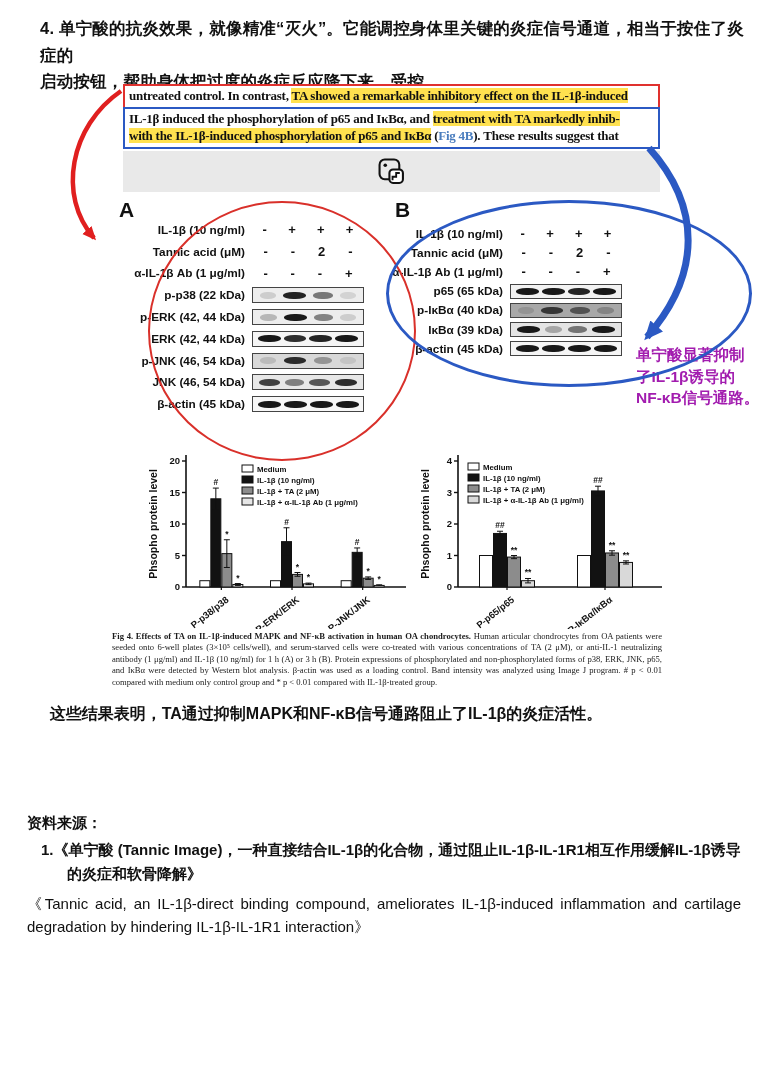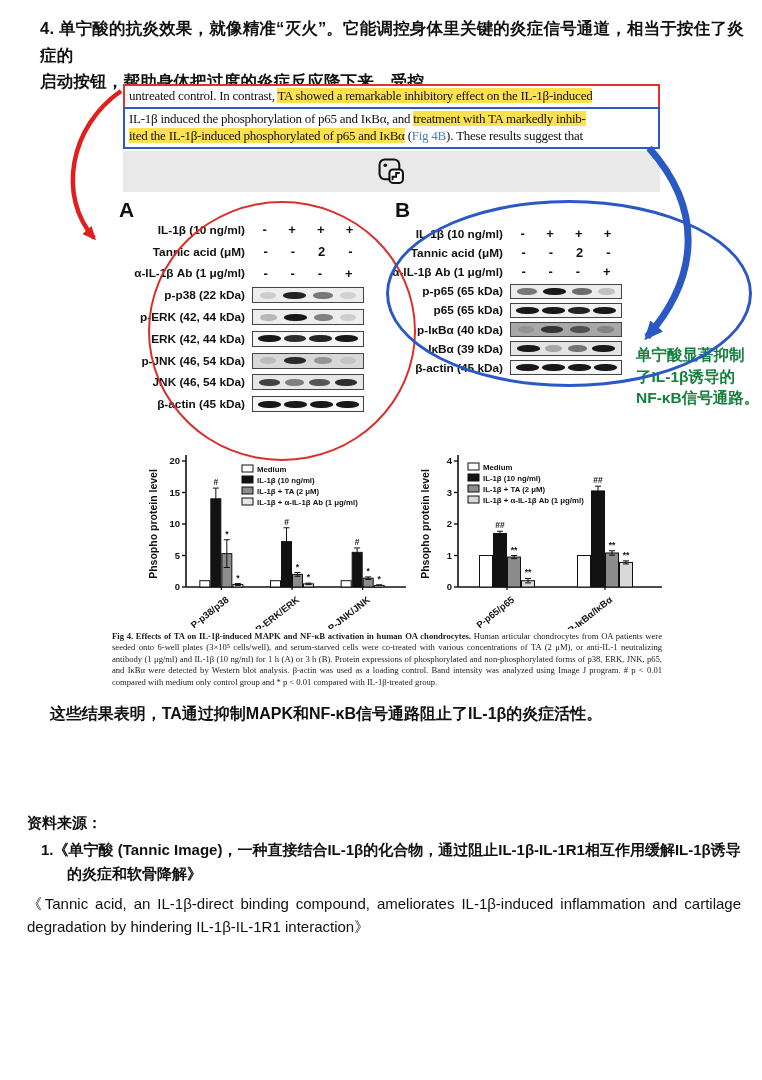--- a/index.html
+++ b/index.html
@@ -8,28 +8,28 @@
           font-family:"Liberation Sans", sans-serif; color:#111; }
 
   .intro { position:absolute; left:40px; top:15px; width:716px; font-size:16.5px; line-height:1.62;
            font-weight:600; white-space:pre-line; letter-spacing:0.2px; }
 
   .quote { position:absolute; left:123px; top:84px; width:537px; }
   .qbox  { border:2px solid; padding:1px 4px 2px; background:#fff; }
   .qbox.redb  { border-color:#e0312e; }
   .qbox.blueb { border-color:#2b59c3; margin-top:-2px; }
   .qline { font-family:"Liberation Serif","DejaVu Serif",serif; font-size:13px; line-height:17.6px;
-           letter-spacing:-0.25px; white-space:nowrap; overflow:hidden; }
+           letter-spacing:-0.25px; white-space:nowrap; overflow:hidden;font-weight:bold; }
   .qline .hl   { background:#ffe14f; }
   .qline .link { color:#4a7dbe; }
   .graybar { margin-top:2px; height:41px; background:#e9e9e9; display:flex; align-items:center; justify-content:center; }
 
   .anno { position:absolute; font-size:15.5px; line-height:1.4; font-weight:600; white-space:pre-line; }
   .red-anno  { left:4px;   top:246px; color:#ee1212; }
-  .blue-anno { left:636px; top:344px; color:#15803d; }
+  .blue-anno { left:636px; top:344px; color:#a21caf; }
 
   .ellipse { position:absolute; border-radius:50%; pointer-events:none; }
   .red-ellipse  { left:148px; top:201px; width:268px; height:260px; border:2.5px solid #d9302a; }
   .blue-ellipse { left:386px; top:200px; width:366px; height:187px; border:3px solid #2b59c3; }
 
   .panel-label { position:absolute; font-size:21px; font-weight:bold; color:#111; }
   #labA { left:119px; top:198px; } #labB { left:395px; top:198px; }
 
   .panel { position:absolute; }
   #panelA { left:116px; top:219px; }
@@ -70,21 +70,21 @@
 
   <div class="intro">4. 单宁酸的抗炎效果，就像精准“灭火”。它能调控身体里关键的炎症信号通道，相当于按住了炎症的
 启动按钮，帮助身体把过度的炎症反应降下来、受控。</div>
 
   <div class="quote">
     <div class="qbox redb">
       <div class="qline"><span>untreated control. In contrast, </span><span class="hl">TA showed a remarkable inhibitory effect on the IL-1β-induced</span></div>
     </div>
     <div class="qbox blueb">
       <div class="qline"><span>IL-1β induced the phosphorylation of p65 and IκBα, and </span><span class="hl">treatment with TA markedly inhib-</span></div>
-      <div class="qline"><span class="hl">ited the IL-1β-induced phosphorylated of p65 and IκBα</span><span> (</span><span class="link">Fig 4B</span><span>). These results suggest that</span></div>
+      <div class="qline"><span class="hl">with the IL-1β-induced phosphorylation of p65 and IκBα</span><span> (</span><span class="link">Fig 4B</span><span>). These results suggest that</span></div>
     </div>
     <div class="graybar">
       <svg width="27" height="27" viewBox="0 0 26 26">
         <rect x="1.5" y="1.5" width="19" height="19" rx="5" fill="none" stroke="#111" stroke-width="2"></rect>
         <circle cx="7" cy="7" r="1.7" fill="#111"></circle>
         <rect x="11" y="11" width="13" height="13" rx="3.5" fill="#fff" stroke="#111" stroke-width="2"></rect>
         <path d="M 14 21.5 L 14 18 L 17.5 18 L 17.5 14.5 L 21 14.5" fill="none" stroke="#111" stroke-width="1.8"></path>
       </svg>
     </div>
   </div>
@@ -198,29 +198,20 @@
           <span>-</span>
         </div>
       </div>
       <div class="prow">
         <div class="plabel">α-IL-1β Ab (1 μg/ml)</div>
         <div class="signs">
           <span>-</span>
           <span>-</span>
           <span>-</span>
           <span>+</span>
-        </div>
-      </div>
-      <div class="prow">
-        <div class="plabel">p-p65 (65 kDa)</div>
-        <div class="blotbox" style="background: rgb(236, 236, 236);">
-          <div class="band" style="width: 19.4px; opacity: 0.55;"></div>
-          <div class="band" style="width: 23px; opacity: 1;"></div>
-          <div class="band" style="width: 19.8px; opacity: 0.6;"></div>
-          <div class="band" style="width: 16.6px; opacity: 0.2;"></div>
         </div>
       </div>
       <div class="prow">
         <div class="plabel">p65 (65 kDa)</div>
         <div class="blotbox" style="background: rgb(242, 242, 242);">
           <div class="band" style="width: 23px; opacity: 1;"></div>
           <div class="band" style="width: 23px; opacity: 1;"></div>
           <div class="band" style="width: 22.6px; opacity: 0.95;"></div>
           <div class="band" style="width: 23px; opacity: 1;"></div>
         </div>

